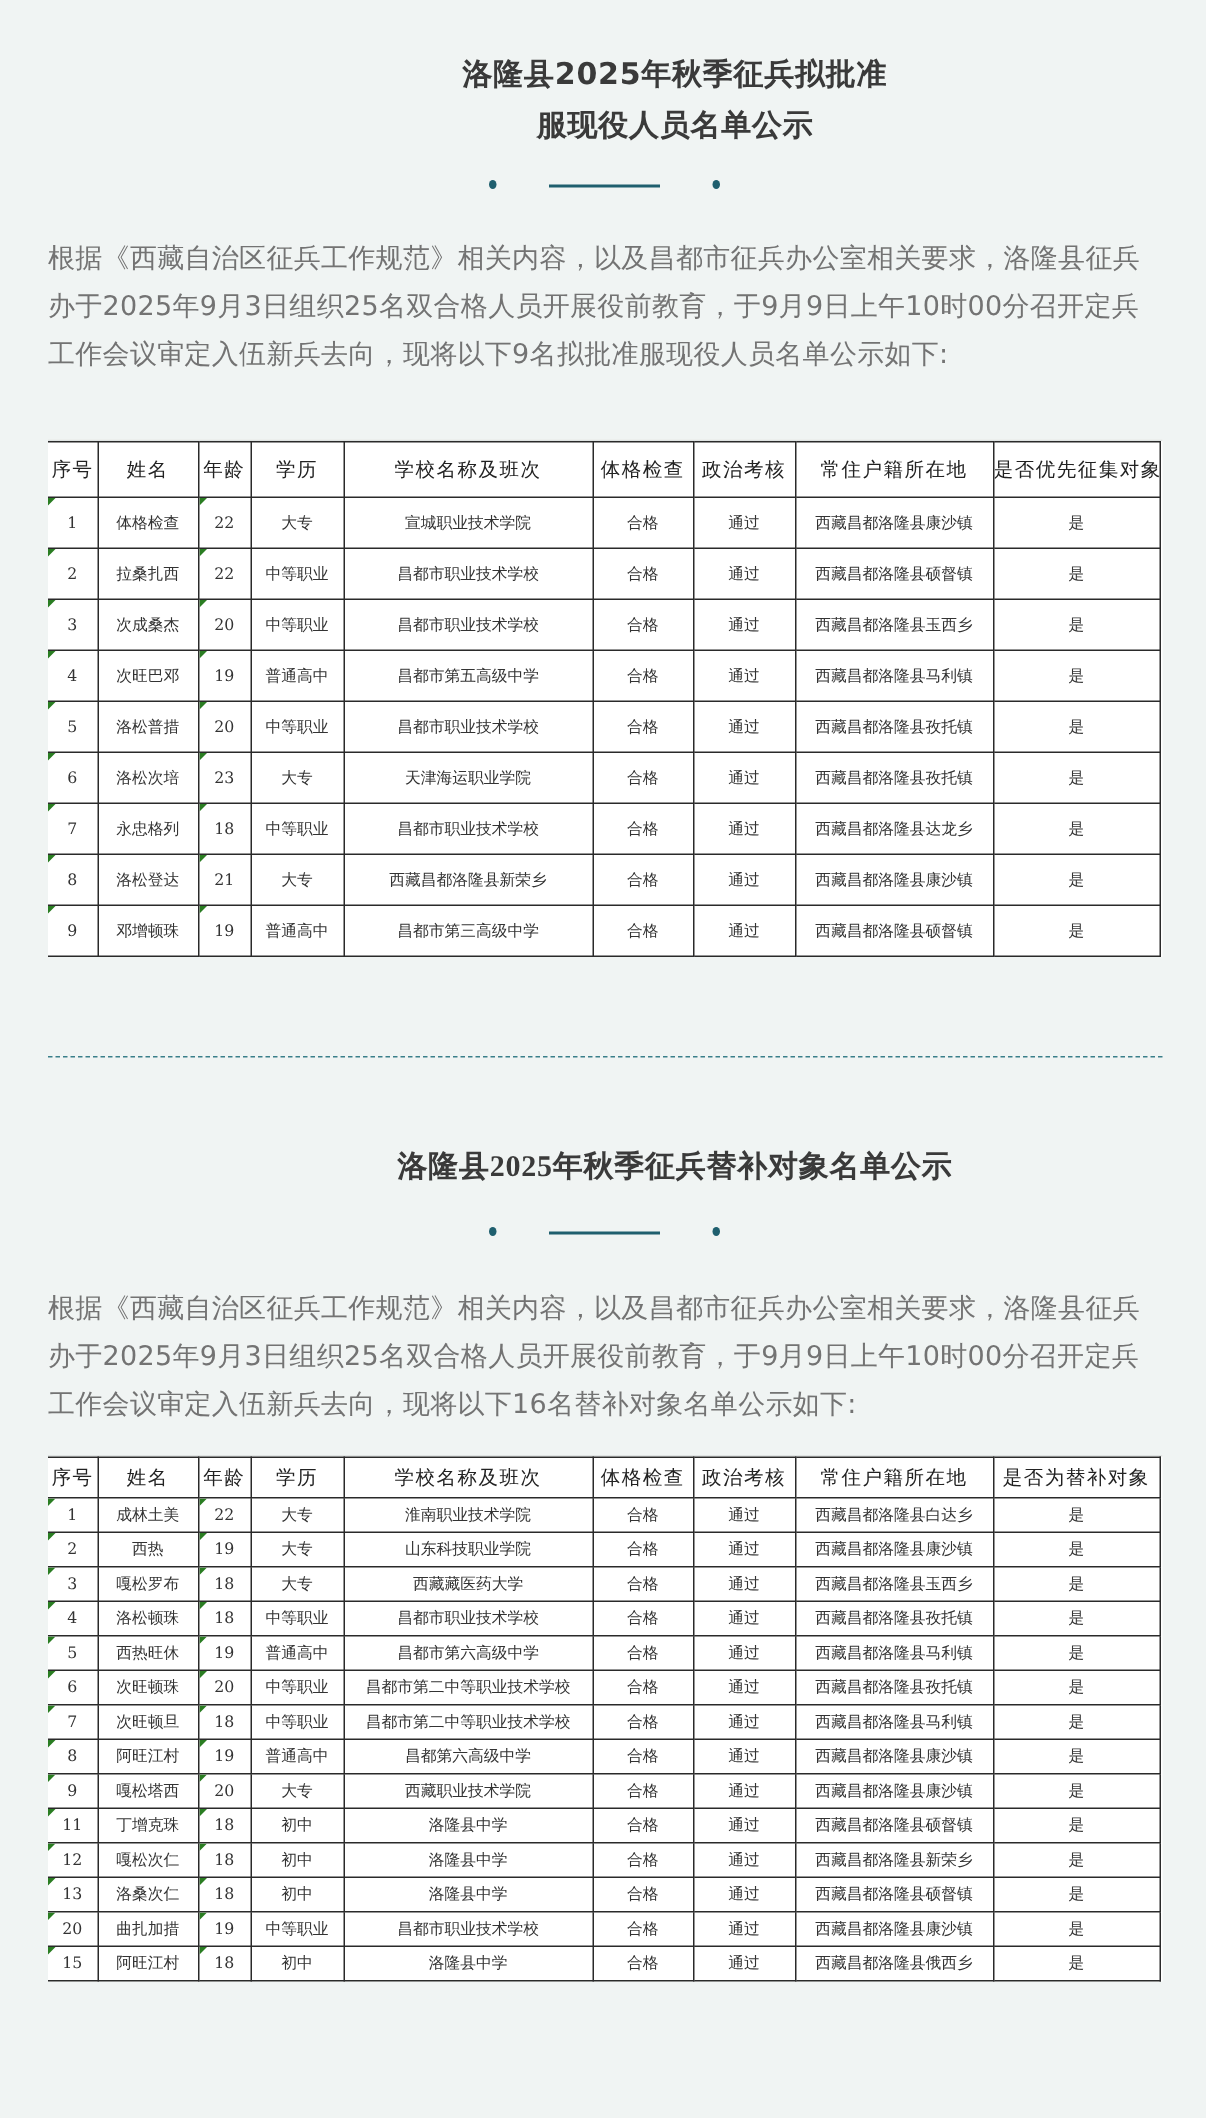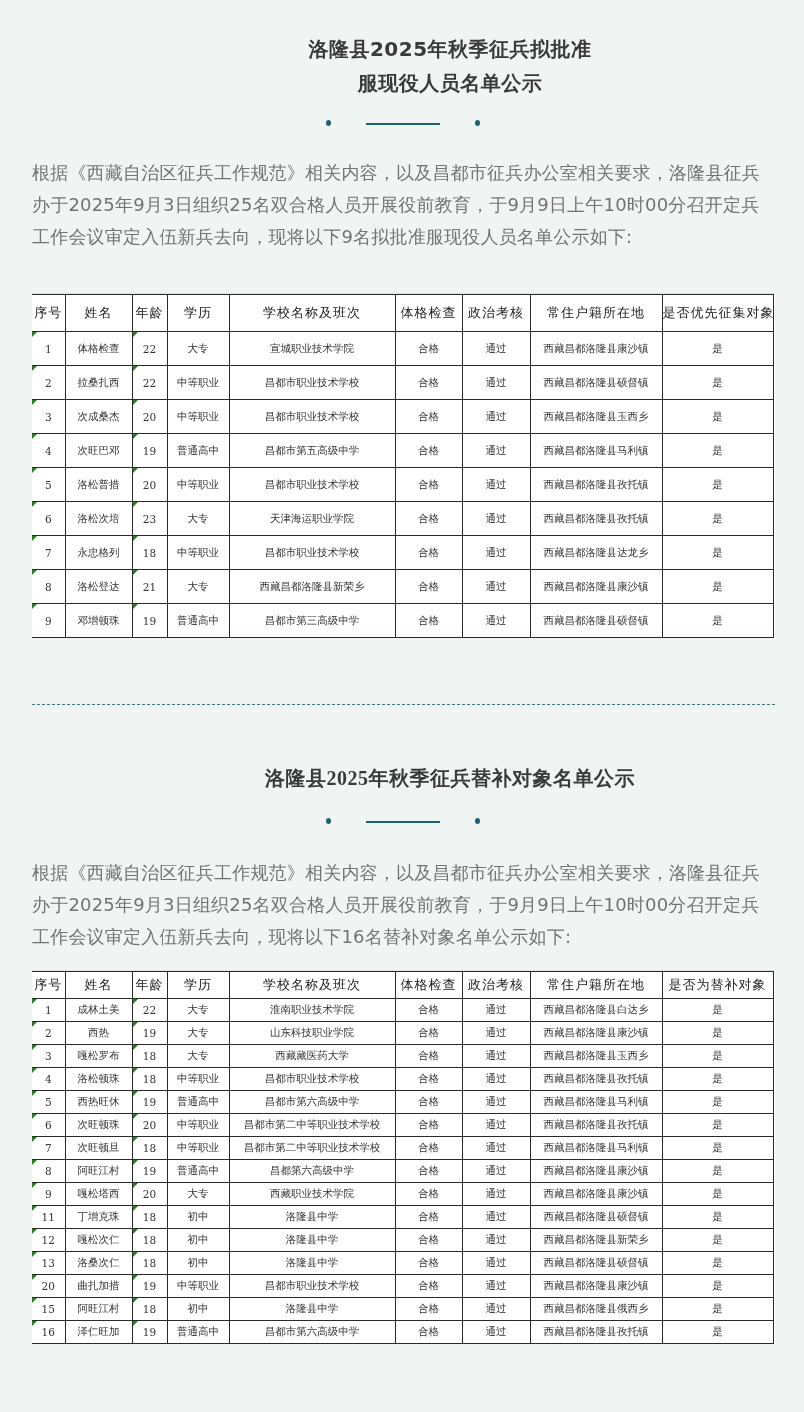--- a/index.html
+++ b/index.html
@@ -383,26 +383,15 @@
           <td class="tri">15</td>
           <td>阿旺江村</td>
           <td class="tri">18</td>
           <td>初中</td>
           <td>洛隆县中学</td>
           <td>合格</td>
           <td>通过</td>
           <td>西藏昌都洛隆县俄西乡</td>
           <td>是</td>
         </tr>
-        <tr>
-          <td class="tri">16</td>
-          <td>泽仁旺加</td>
-          <td class="tri">19</td>
-          <td>普通高中</td>
-          <td>昌都市第六高级中学</td>
-          <td>合格</td>
-          <td>通过</td>
-          <td>西藏昌都洛隆县孜托镇</td>
-          <td>是</td>
-        </tr>
       </tbody>
   </table>
 </div>
 
 </body></html>

